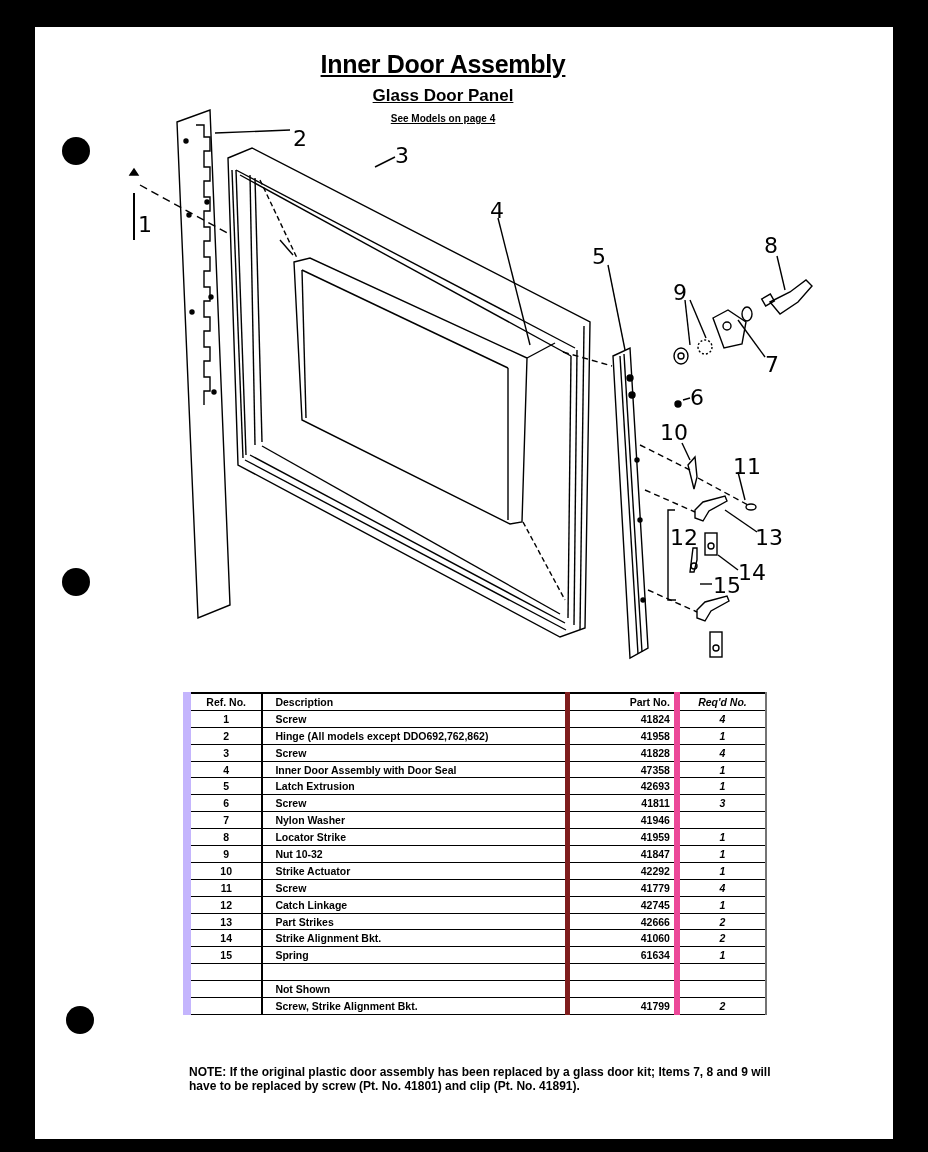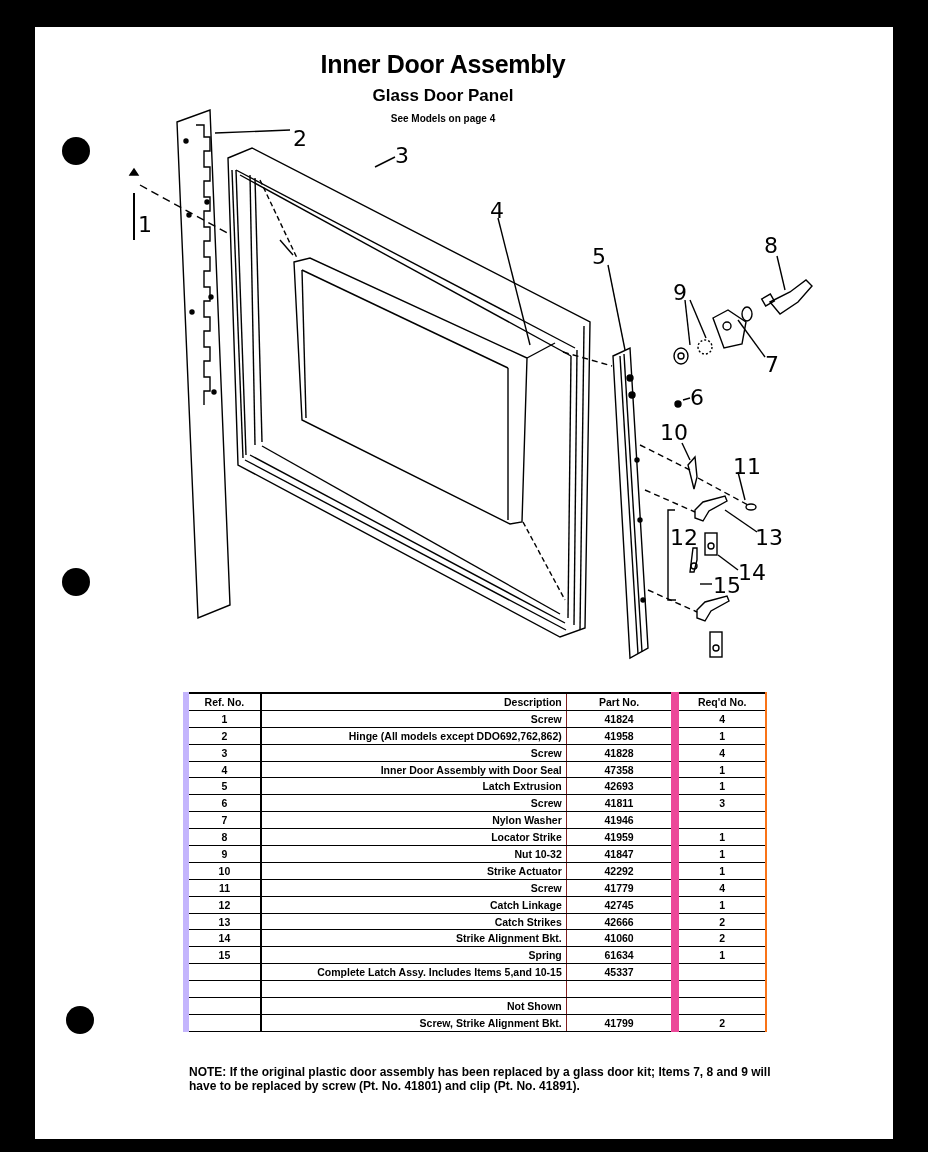--- a/index.html
+++ b/index.html
@@ -8,40 +8,40 @@
       font-family: "Liberation Sans", sans-serif; color: #000;
     }
     .page {
       position: absolute; left: 35px; top: 27px; width: 858px; height: 1112px;
       background: #fff;
     }
     .hole {
       position: absolute; width: 28px; height: 28px; border-radius: 50%; background: #000;
     }
     .title {
-      position: absolute; left: 0; width: 886px; text-align: center; font-weight: bold;
+      position: absolute; left: 0; width: 886px; text-align: center; font-weight: bold; text-decoration: underline;
     }
     .t1 { top: 50px; font-size: 25px; letter-spacing: -0.3px; }
     .t2 { top: 86px; font-size: 17px; }
     .t3 { top: 113px; font-size: 10px; }
     svg.diagram { position: absolute; left: 0; top: 0; }
     .callout { font-family: "DejaVu Sans", sans-serif; font-size: 22px; font-weight: normal; fill: #000; }
 
     table.parts {
       position: absolute; left: 183px; top: 692px; width: 584px;
       border-collapse: collapse; font-size: 10.5px; font-weight: bold;
     }
     table.parts th, table.parts td {
       border-bottom: 1.5px solid #000; height: 15.9px; padding: 0 4px; line-height: 14px;
     }
     table.parts th { border-top: 2px solid #000; font-size: 10.5px; }
-    .c-ref { width: 65px; text-align: center; border-left: 6px solid #c4b5fd; border-right: 2px solid #000; }
-    .c-desc { width: 298px; text-align: right; padding-left: 12px !important; border-right: 1px solid #7f1d1d; }
-    .c-part { width: 100px; text-align: center; border-right: 8px solid #ec4899; }
-    .c-qty { width: 80px; text-align: center; border-right: 2px solid #f97316; }
+    .c-ref { width: 65px; text-align: center; border-left: 8px solid #c4b5fd; border-right: 2px solid #000; }
+    .c-desc { width: 298px; text-align: left; padding-left: 12px !important; border-right: 5px solid #7f1d1d; }
+    .c-part { width: 100px; text-align: right; border-right: 6px solid #ec4899; }
+    .c-qty { width: 80px; text-align: center; border-right: 2px solid #737373; font-style: italic; }
     .note {
       position: absolute; left: 189px; top: 1065px; width: 590px; font-size: 12px; font-weight: bold; line-height: 14px;
     }
   </style>
 </head>
 <body>
 
 <div class="page"></div>
 
 <div class="hole" style="left:62px;top:137px;"></div>
@@ -245,44 +245,38 @@
         <td class="c-qty">4</td>
       </tr>
       <tr>
         <td class="c-ref">12</td>
         <td class="c-desc">Catch Linkage</td>
         <td class="c-part">42745</td>
         <td class="c-qty">1</td>
       </tr>
       <tr>
         <td class="c-ref">13</td>
-        <td class="c-desc">Catch Strikes</td>
+        <td class="c-desc">Part Strikes</td>
         <td class="c-part">42666</td>
         <td class="c-qty">2</td>
       </tr>
       <tr>
         <td class="c-ref">14</td>
         <td class="c-desc">Strike Alignment Bkt.</td>
         <td class="c-part">41060</td>
         <td class="c-qty">2</td>
       </tr>
       <tr>
         <td class="c-ref">15</td>
         <td class="c-desc">Spring</td>
         <td class="c-part">61634</td>
         <td class="c-qty">1</td>
       </tr>
       <tr>
         <td class="c-ref"></td>
-        <td class="c-desc">Complete Latch Assy. Includes Items 5,and 10-15</td>
-        <td class="c-part">45337</td>
-        <td class="c-qty"></td>
-      </tr>
-      <tr>
-        <td class="c-ref"></td>
         <td class="c-desc"></td>
         <td class="c-part"></td>
         <td class="c-qty"></td>
       </tr>
       <tr>
         <td class="c-ref"></td>
         <td class="c-desc">Not Shown</td>
         <td class="c-part"></td>
         <td class="c-qty"></td>
       </tr>

